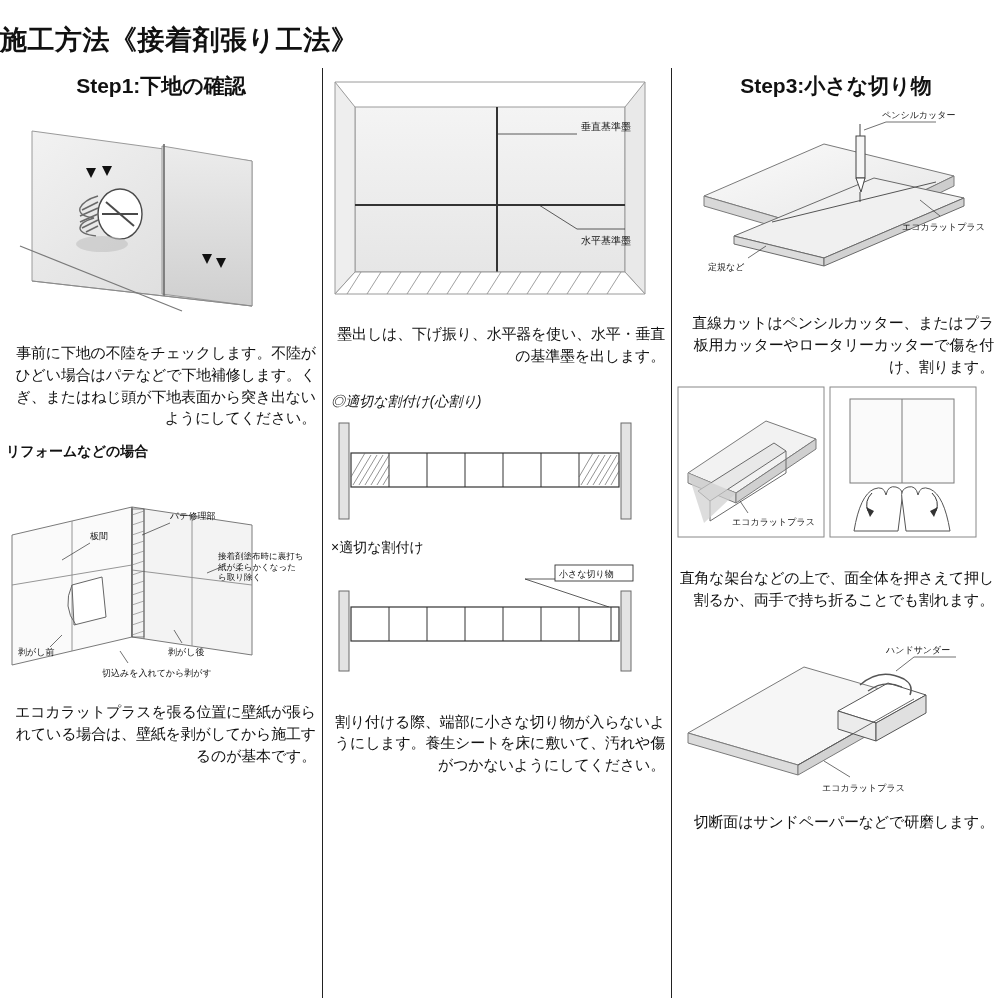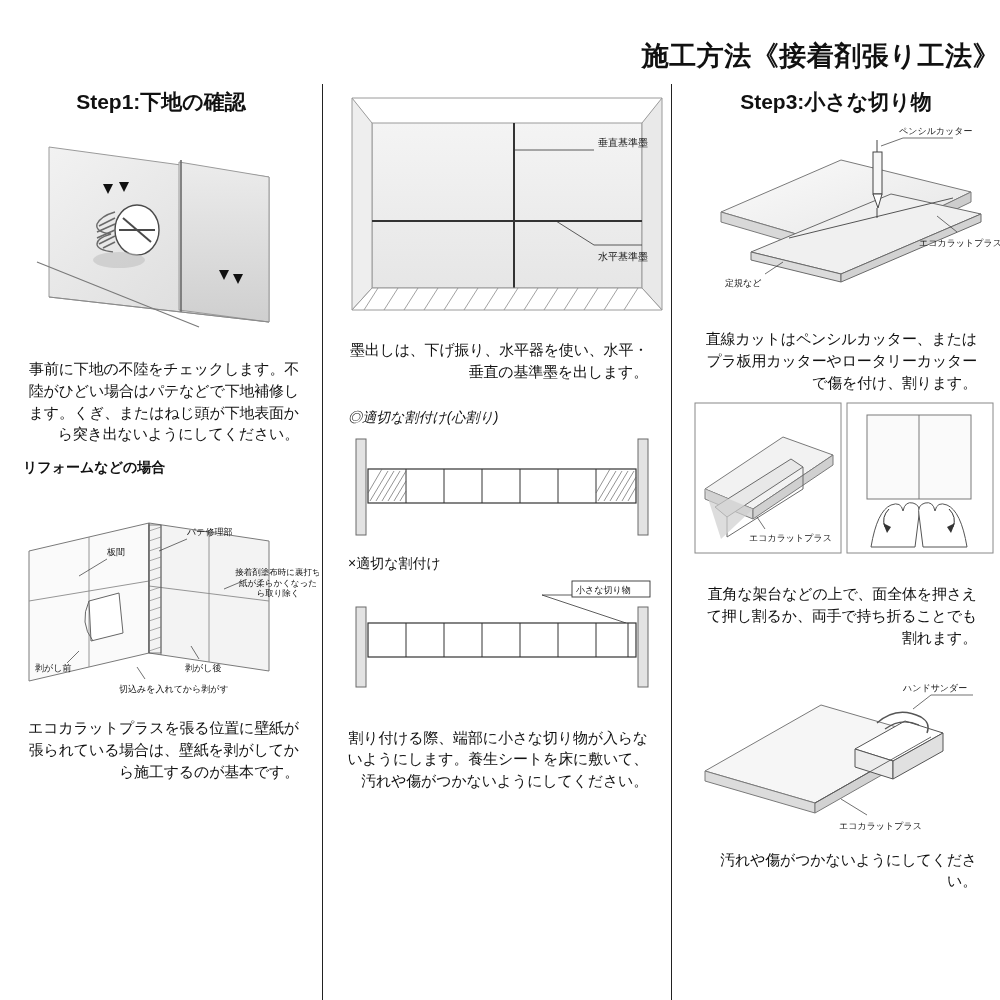--- a/index.html
+++ b/index.html
@@ -16,38 +16,37 @@
     overflow: hidden;
   }
   .page {
     width: 1000px;
     height: 1000px;
     position: relative;
     box-sizing: border-box;
     padding: 0;
   }
   .main-title {
-    text-align: right;
+    text-align: left;
     font-size: 27px;
     font-weight: bold;
     letter-spacing: 0.5px;
-    padding-top: 14px;
+    padding-top: 22px;
     padding-bottom: 10px;
-    margin-top: 24px;
   }
   .columns {
     display: flex;
     width: 1000px;
     height: 930px;
     box-sizing: border-box;
   }
   .col {
     position: relative;
     box-sizing: border-box;
-    padding: 0 19px;
+    padding: 0 2px;
   }
   .col1 { width: 322px; }
   .col2 { width: 350px; border-left: 1.5px solid #222; border-right: 1.5px solid #222; }
   .col3 { width: 328px; }
   .step-title {
     text-align: center;
     font-size: 21px;
     font-weight: bold;
     margin-top: 4px;
     margin-bottom: 6px;
@@ -176,21 +175,21 @@
           <line x1="60" y1="170" x2="48" y2="182" stroke="#333" stroke-width="0.7"></line>
           <line x1="172" y1="165" x2="180" y2="178" stroke="#333" stroke-width="0.7"></line>
           <line x1="118" y1="186" x2="126" y2="198" stroke="#333" stroke-width="0.7"></line>
 
           <text class="lbl-sm" x="88" y="74" fill="#111">板間</text>
           <text class="lbl-sm" x="168" y="54" fill="#111">パテ修理部</text>
           <text class="lbl-sm" x="16" y="190" fill="#111">剥がし前</text>
           <text class="lbl-sm" x="166" y="190" fill="#111">剥がし後</text>
           <text class="lbl-sm" x="100" y="211" fill="#111">切込みを入れてから剥がす</text>
           <foreignObject x="216" y="86" width="86" height="48">
-            <div xmlns="http://www.w3.org/1999/xhtml" style="font-size:8.5px;line-height:1.25;font-family:'Liberation Sans',sans-serif;color:#111;text-align:center;">接着剤塗布時に裏打ち紙が柔らかくなったら取り除く</div>
+            <div xmlns="http://www.w3.org/1999/xhtml" style="font-size:8.5px;line-height:1.25;font-family:'Liberation Sans',sans-serif;color:#111;">接着剤塗布時に裏打ち紙が柔らかくなったら取り除く</div>
           </foreignObject>
         </svg>
       </div>
 
       <div class="body-text">エコカラットプラスを張る位置に壁紙が張られている場合は、壁紙を剥がしてから施工するのが基本です。</div>
     </div>
 
     <div class="col col2">
 
       <div class="fig">
@@ -403,17 +402,17 @@
 
           <line x1="222" y1="56" x2="240" y2="42" stroke="#333" stroke-width="0.7"></line>
           <line x1="240" y1="42" x2="282" y2="42" stroke="#333" stroke-width="0.7"></line>
           <line x1="150" y1="146" x2="176" y2="162" stroke="#333" stroke-width="0.7"></line>
 
           <text class="lbl-sm" x="212" y="38" fill="#111">ハンドサンダー</text>
           <text class="lbl-sm" x="148" y="176" fill="#111">エコカラットプラス</text>
         </svg>
       </div>
 
-      <div class="body-text">汚れや傷がつかないようにしてください。</div>
+      <div class="body-text">切断面はサンドペーパーなどで研磨します。</div>
     </div>
 
   </div>
 </div>
 
 </body></html>

